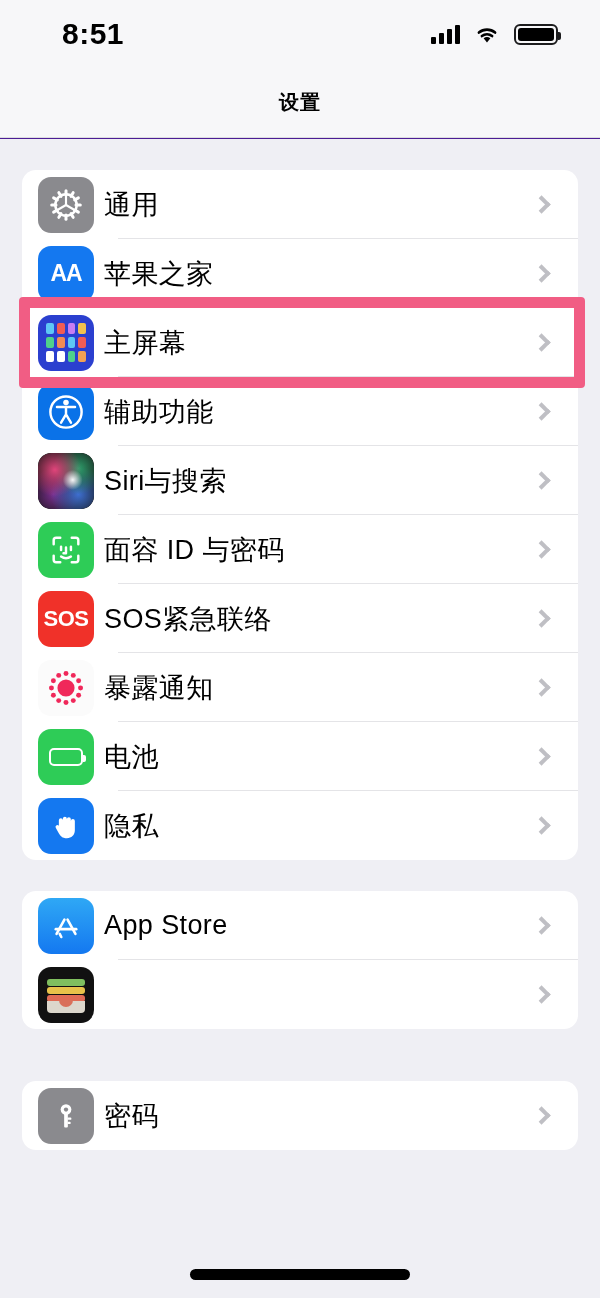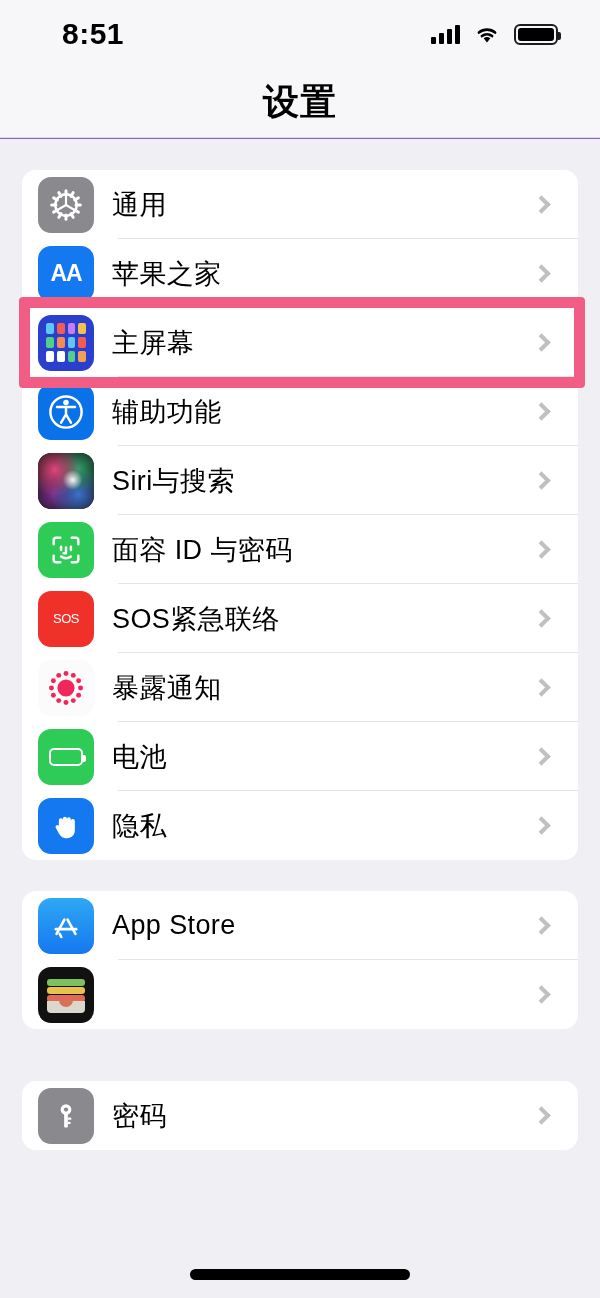--- a/index.html
+++ b/index.html
@@ -5,21 +5,21 @@
   * { margin:0; padding:0; box-sizing:border-box; }
   html, body {
     width:600px; height:1298px;
     font-family:"Liberation Sans","DejaVu Sans",sans-serif;
     background:#EFEFF4;
     overflow:hidden;
   }
   #screen {
     position:relative;
     width:600px; height:1298px;
-    background:#8b5cf6;
+    background:#4c1d95;
   }
 
   
   .statusbar {
     position:absolute; top:0; left:0; right:0; height:68px;
     background:#F7F7F9;
     display:flex; align-items:center; justify-content:space-between;
     padding:0 42px 0 62px;
   }
   .clock { font-size:30px; font-weight:600; color:#000; letter-spacing:0.5px; }
@@ -41,21 +41,21 @@
   }
   .battery .fill { height:100%; background:#000; border-radius:3px; }
 
   
   .navbar {
     position:absolute; top:68px; left:0; right:0; height:70px;
     background:#F7F7F9;
     display:flex; align-items:center; justify-content:center;
     border-bottom:1px solid #DCDCE0;
   }
-  .navbar .title { font-size:36px; font-weight:700; color:#000; letter-spacing:1px; }
+  .navbar .title { font-size:20px; font-weight:700; color:#000; letter-spacing:1px; }
 
   
   .content { position:absolute; top:139px; left:0; right:0; bottom:0; background:#EFEFF4; }
 
   .card {
     margin:0 22px;
     background:#FFFFFF;
     border-radius:14px;
     overflow:hidden;
   }
@@ -74,21 +74,21 @@
     height:1px; background:#E4E4E7;
   }
   .row:last-child .sep { display:none; }
 
   .icon {
     width:56px; height:56px; border-radius:13px;
     flex:none; position:relative; overflow:hidden;
     display:flex; align-items:center; justify-content:center;
   }
   .label {
-    margin-left:18px;
+    margin-left:10px;
     font-size:27px; color:#000; letter-spacing:0.4px;
     white-space:nowrap;
   }
   .chev {
     margin-left:auto; margin-right:30px;
     width:13px; height:13px;
     border-right:4px solid #BFBFC4;
     border-top:4px solid #BFBFC4;
     transform:rotate(45deg);
     flex:none;
@@ -98,21 +98,21 @@
   .ic-general { background:#8A8A8E; }
   .ic-control { background:#8A8A8E; }
   .ic-display { background:#1478F0; }
   .ic-display .aa { color:#fff; font-size:23px; font-weight:600; letter-spacing:-1px; }
   .ic-home { background:#2B3FCF; }
   .ic-access { background:#0A72E8; }
   .ic-wallpaper { background:#3DA8E0; }
   .ic-siri { background:#141414; }
   .ic-faceid { background:#2ECC57; }
   .ic-sos { background:#F03129; }
-  .ic-sos .sos { color:#fff; font-size:13px; font-weight:400; letter-spacing:-0.5px; }
+  .ic-sos .sos { color:#fff; font-size:22px; font-weight:700; letter-spacing:-0.5px; }
   .ic-exposure { background:#FBFBFB; }
   .ic-battery { background:#2ECC57; }
   .ic-privacy { background:#1478F0; }
   .ic-appstore { background:linear-gradient(180deg,#2FA8F5 0%,#1478F0 100%); }
   .ic-wallet { background:#111; }
   .ic-passwords { background:#8A8A8E; }
 
   
   .tgl { position:absolute; width:34px; height:17px; border-radius:9px;
          border:2px solid #fff; left:11px; }

